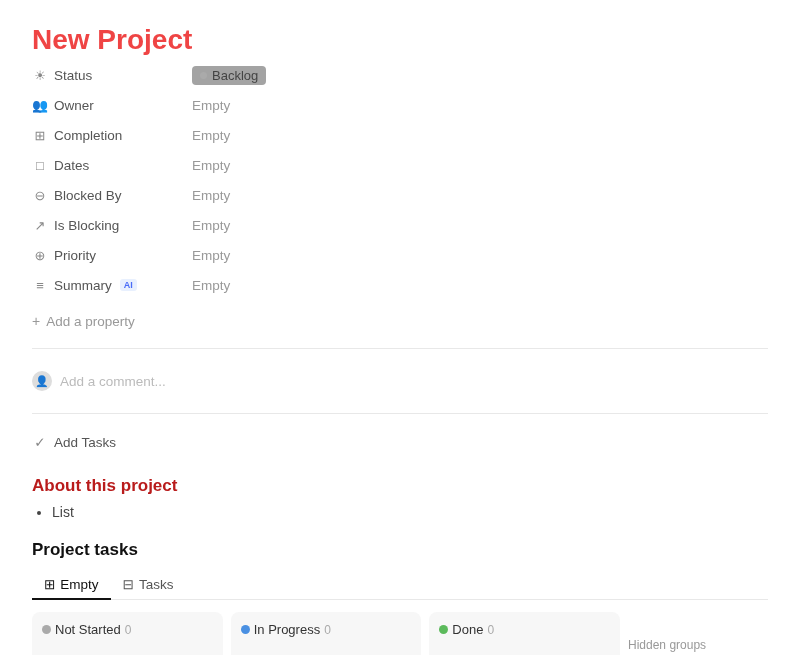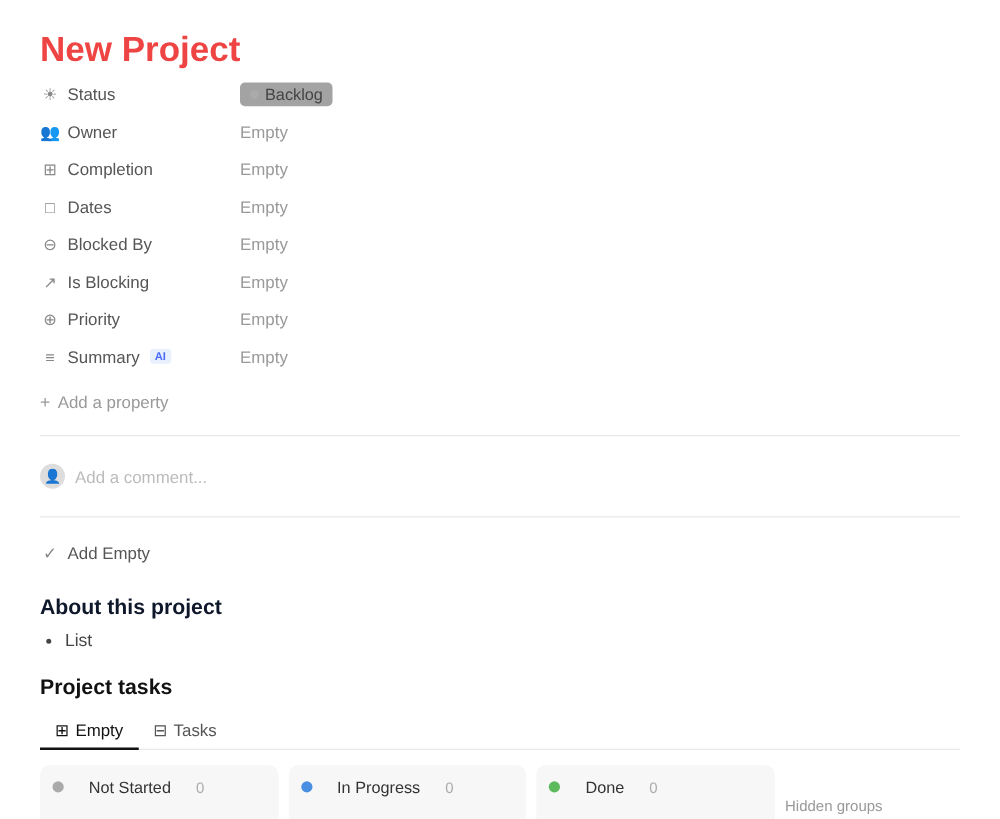--- a/index.html
+++ b/index.html
@@ -123,21 +123,21 @@
       height: 16px;
       display: inline-flex;
       align-items: center;
       justify-content: center;
       color: #888;
     }
     .section-title {
       font-size: 17px;
       font-weight: 600;
       margin: 20px 0 8px 0;
-      color: #0f172a;
+      color: #b91c1c;
     }
     .bullet-list {
       list-style: disc;
       margin-left: 20px;
       color: #444;
       font-size: 14px;
       margin-bottom: 20px;
     }
     .project-tasks-title {
       font-size: 17px;
@@ -175,21 +175,21 @@
     .board-col {
       flex: 1;
       background: #f7f7f7;
       border-radius: 8px;
       padding: 10px 10px 6px 10px;
       min-height: 80px;
     }
     .board-col-header {
       display: flex;
       align-items: center;
-      gap: 20px;
+      gap: 4px;
       margin-bottom: 8px;
     }
     .status-dot {
       width: 9px;
       height: 9px;
       border-radius: 50%;
       display: inline-block;
     }
     .status-dot.not-started { background: #aaa; }
     .status-dot.in-progress { background: #4a90e2; }
@@ -304,21 +304,21 @@
 
 <div class="comment-row">
   <div class="comment-avatar">👤</div>
   <span>Add a comment...</span>
 </div>
 
 <hr class="divider">
 
 <div class="add-tasks-row">
   <span class="add-tasks-icon">✓</span>
-  <span>Add Empty</span>
+  <span>Add Tasks</span>
 </div>
 
 <div class="section-title">About this project</div>
 <ul class="bullet-list">
   <li>List</li>
 </ul>
 
 <div class="project-tasks-title">Project tasks</div>
 
 <div class="tabs-row">

